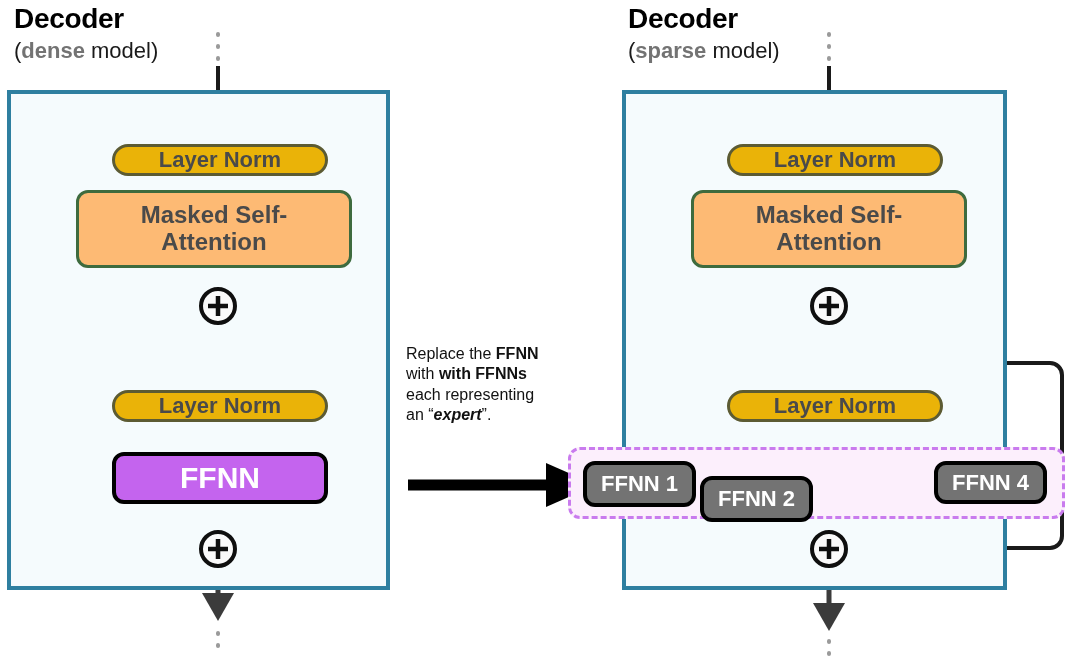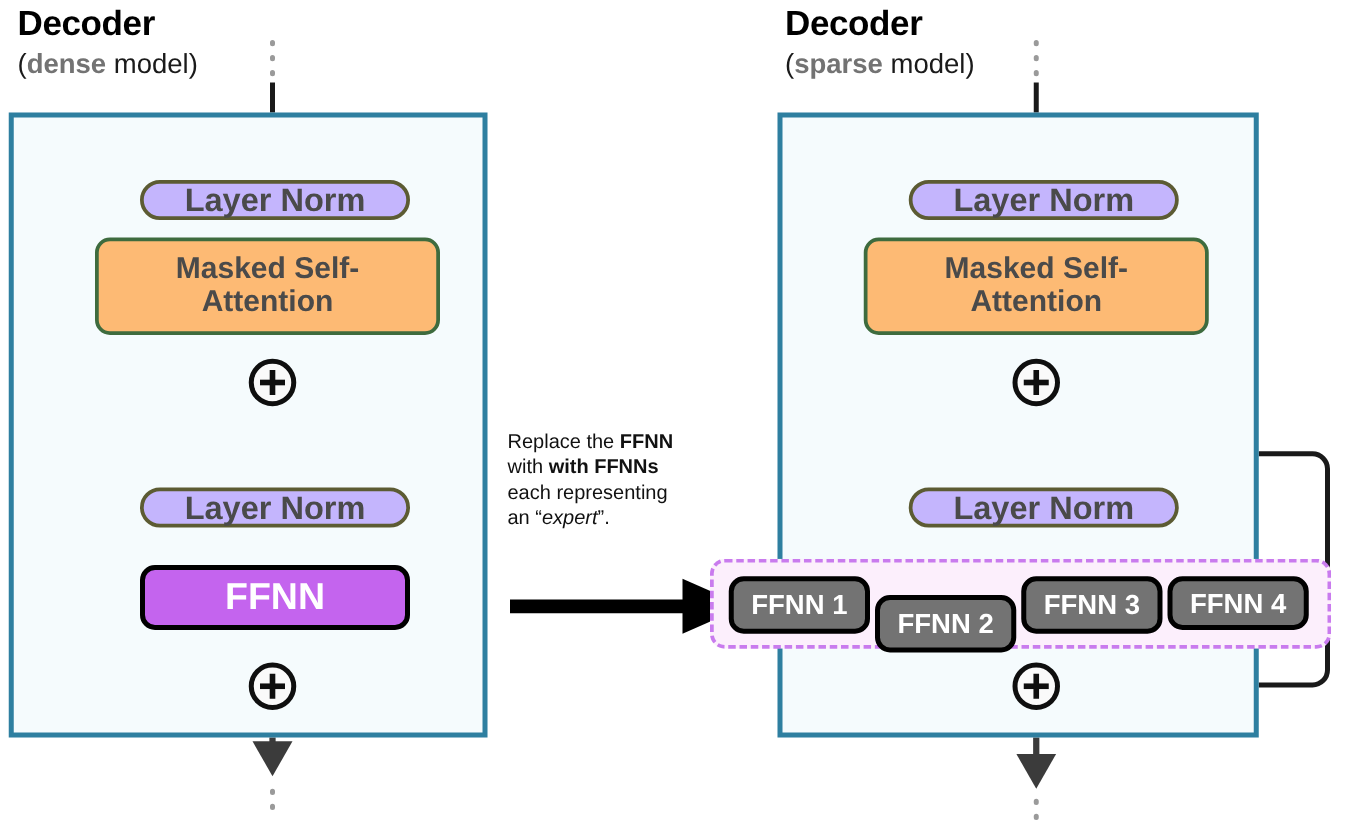--- a/index.html
+++ b/index.html
@@ -33,22 +33,22 @@
     box-sizing:border-box;
   }
 
   
   .node{
     position:absolute;box-sizing:border-box;
     display:flex;align-items:center;justify-content:center;
     text-align:center;font-weight:bold;
   }
   .node-ln{
-    background:#c4b5fd;border:3px solid #5C5B33;border-radius:16px;
-    color:#4A4A4A;font-size:26px;
+    background:#eab308;border:3px solid #5C5B33;border-radius:16px;
+    color:#4A4A4A;font-size:22px;
   }
   .node-attn{
     background:#fdba74;border:3px solid #3E6B3E;border-radius:12px;
     color:#4A4A4A;font-size:24px;line-height:1.12;
   }
   .node-ffnn{
     background:#C464EE;border:4px solid #000000;border-radius:12px;
     color:#ffffff;font-size:30px;
   }
   .node-expert{
@@ -62,21 +62,21 @@
     border-radius:12px;
   }
 
   
   .caption{
     position:absolute;
     font-size:16px;color:#111111;line-height:1.28;
     white-space:pre-wrap;
   }
   .caption b{font-weight:bold;}
-  .caption i{font-style:italic;font-weight:normal;margin-top:36px;}
+  .caption i{font-style:italic;font-weight:bold;margin-top:36px;}
 
   
 </style>
 </head>
 <body>
 
 <div id="root">
 
   <svg class="layer" viewBox="0 0 1080 661">
     <defs>
@@ -189,17 +189,16 @@
   <div class="node node-attn" style="left:691px;top:190px;width:276px;height:78px;flex-direction:column;">
     <span>Masked Self-</span>
     <span>Attention</span>
   </div>
 
   <div class="node node-ln" style="left:727px;top:390px;width:216px;height:32px;">Layer Norm</div>
 
   <div class="experts-wrap" style="left:568px;top:447px;width:497px;height:72px;">
     <div class="node node-expert" style="left:12px;top:11px;width:113px;height:46px;">FFNN 1</div>
     <div class="node node-expert" style="left:129px;top:11px;width:113px;height:46px;margin-top:15px;">FFNN 2</div>
-    <div class="node node-expert" style="left:246px;top:11px;width:113px;height:46px;">FFNN 3</div>
     <div class="node node-expert" style="left:363px;top:11px;width:113px;height:43px;">FFNN 4</div>
   </div>
 
 </div>
 
 </body></html>

